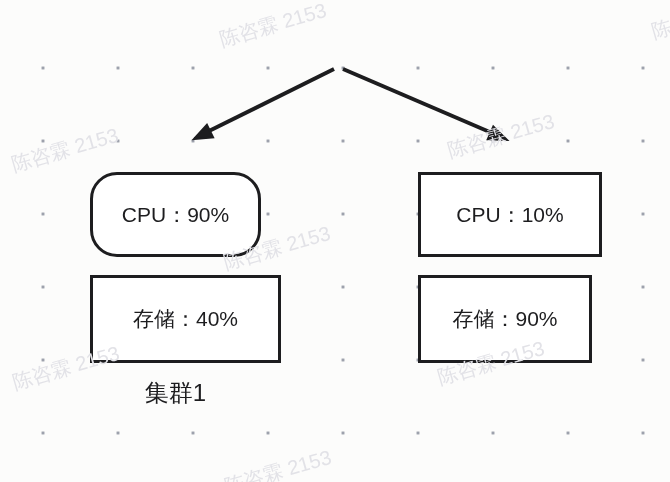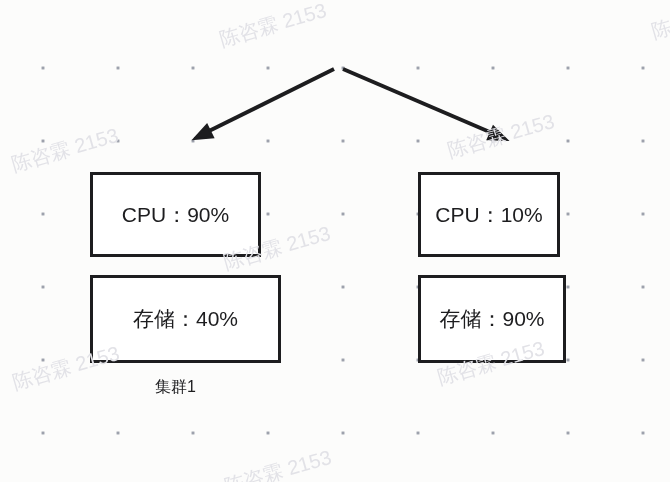--- a/index.html
+++ b/index.html
@@ -21,26 +21,26 @@
   .arrows{position:absolute;left:0;top:0;z-index:2;}
   .box{
     position:absolute;
     border:3px solid #1d1d1f;
     background:#ffffff;
     display:flex;align-items:center;justify-content:center;
     font-size:21px;
     box-sizing:border-box;
     z-index:2;
   }
-  .box-c1-cpu{left:90px;top:172px;width:171px;height:85px;}
+  .box-c1-cpu{left:90px;top:172px;width:171px;height:85px;border-radius:27px;}
   .box-c1-sto{left:90px;top:275px;width:191px;height:88px;}
-  .box-c2-cpu{left:418px;top:172px;width:142px;height:85px;}
-  .box-c2-sto{left:418px;top:275px;width:148px;height:88px;}
+  .box-c2-cpu{left:418px;top:172px;width:184px;height:85px;}
+  .box-c2-sto{left:418px;top:275px;width:174px;height:88px;}
   .cluster-label{
-    position:absolute;text-align:center;font-size:16px;z-index:2;
+    position:absolute;text-align:center;font-size:24px;z-index:2;
   }
   .label-c1{left:90px;top:377px;width:171px;}
   .label-c2{left:418px;top:377px;width:174px;}
   .wm-layer{position:absolute;left:0;top:0;width:100%;height:100%;z-index:5;pointer-events:none;}
   .wm{
     position:absolute;
     white-space:nowrap;
     font-size:20px;
     color:var(--wm-color,#e2e2e7);
     transform:translate(-50%,-50%) rotate(-16deg);

